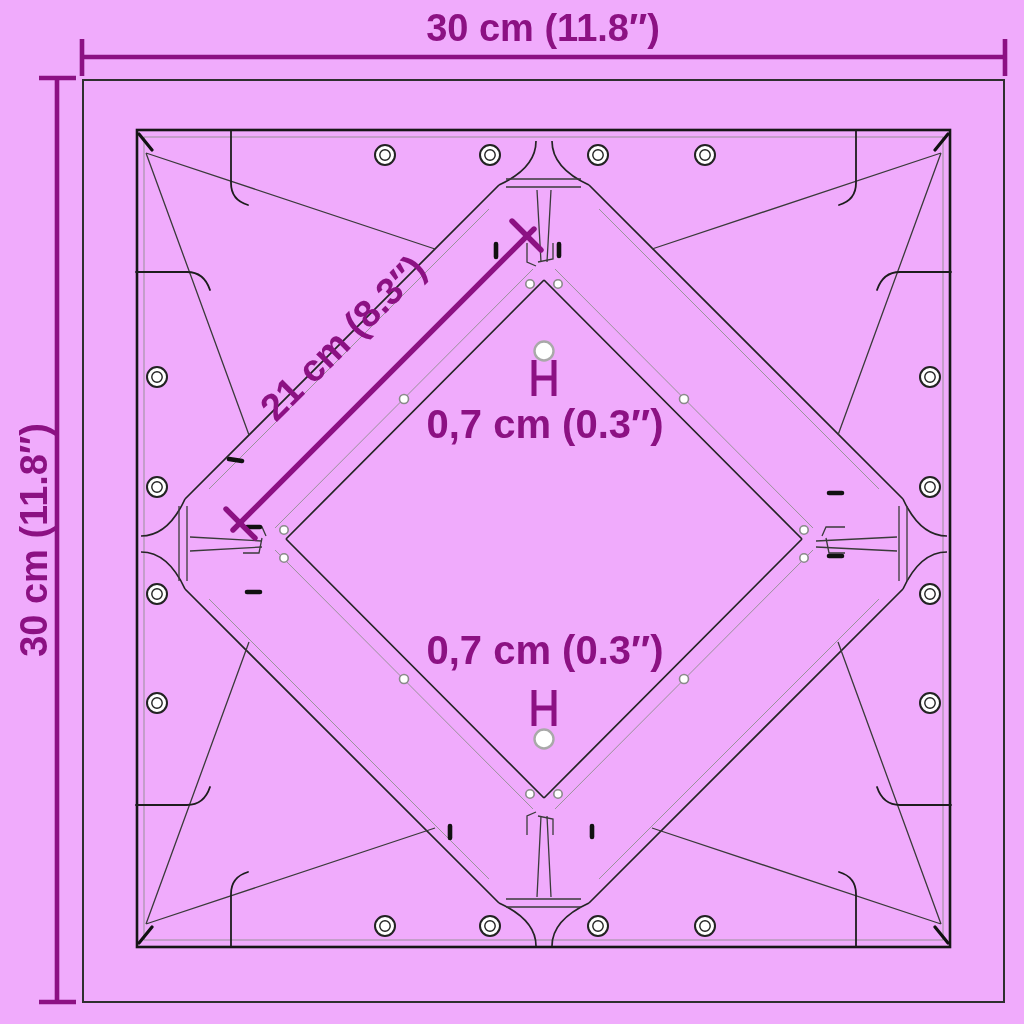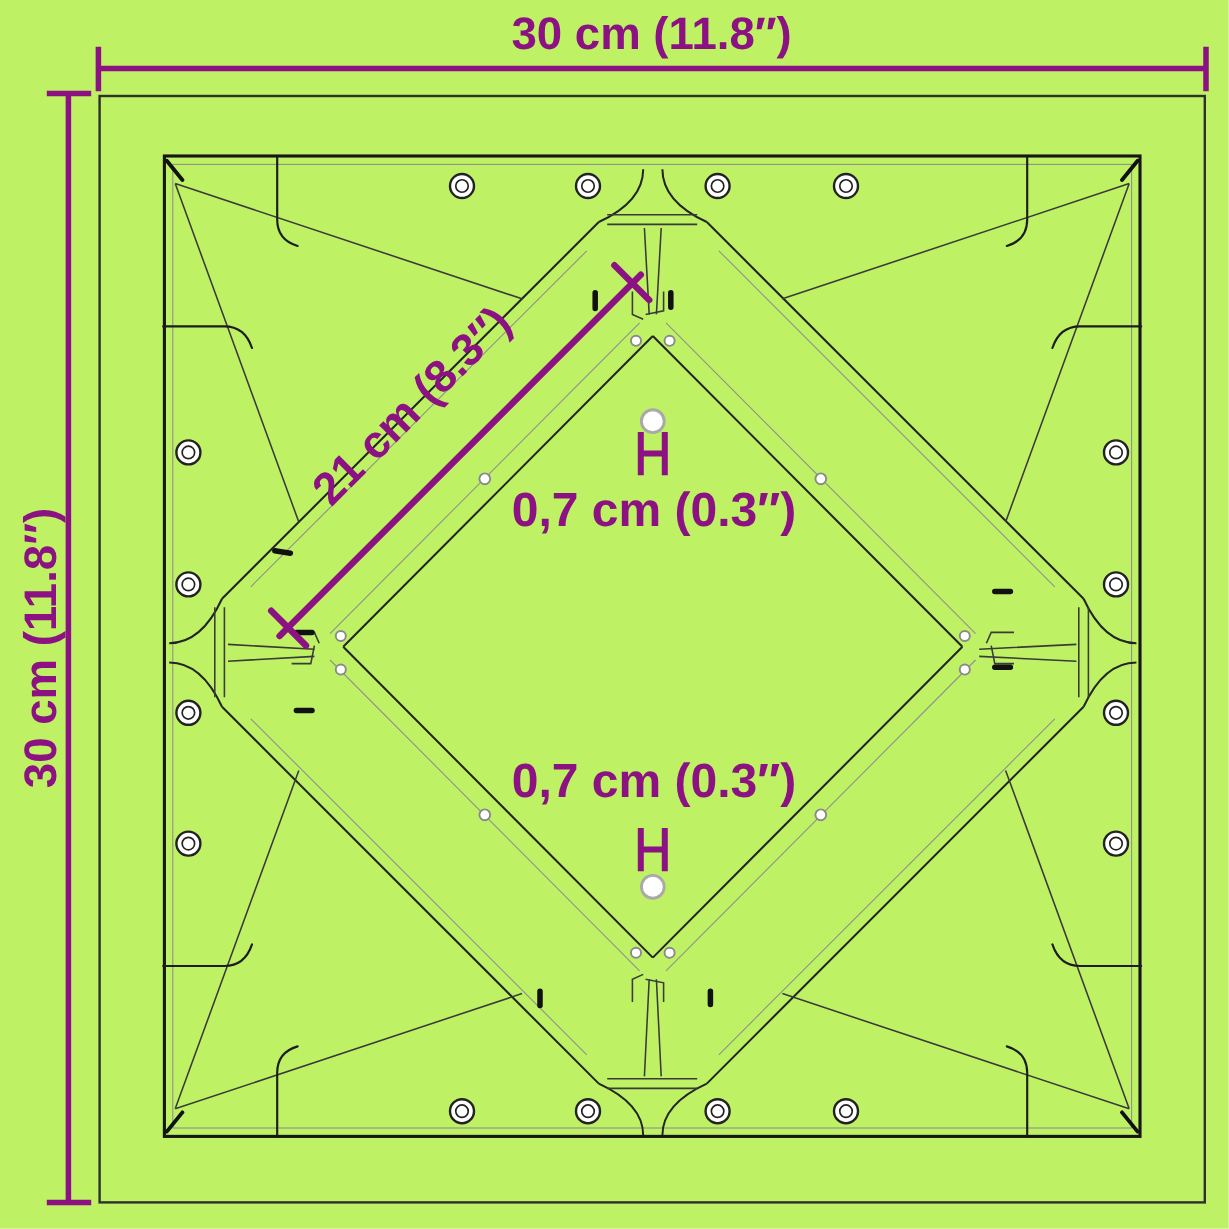--- a/index.html
+++ b/index.html
@@ -2,21 +2,21 @@
 <html style="--accent: #8C1183;"><head>
 <meta charset="utf-8">
 <style>
   :root { --accent: #8C1183; }
   html, body {
     margin: 0; padding: 0;
     width: 1024px; height: 1024px;
     background: #ffffff;
     font-family: "Liberation Sans", sans-serif;
   }
-  .stage { position: relative; width: 1024px; height: 1024px; background: #bef264; overflow: hidden; }
+  .stage { position: relative; width: 1024px; height: 1024px; background: #f0abfc; overflow: hidden; }
   svg { display: block; }
 
   
   .ln-outer  { fill: none; stroke: #2f2f2f; stroke-width: 2; }
   .ln-frame  { fill: none; stroke: #161616; stroke-width: 2.6; }
   .ln-frame2 { fill: none; stroke: #1d1d1d; stroke-width: 1.8; stroke-linecap: round; }
   .ln-med    { fill: none; stroke: #242424; stroke-width: 1.7; }
   .ln-med2   { fill: none; stroke: #3a3a3a; stroke-width: 1.3; }
   .ln-thin   { fill: none; stroke: #8f8f8f; stroke-width: 0.9; }
   .ln-tick   { fill: none; stroke: #111;    stroke-width: 3.2; stroke-linecap: round; }

